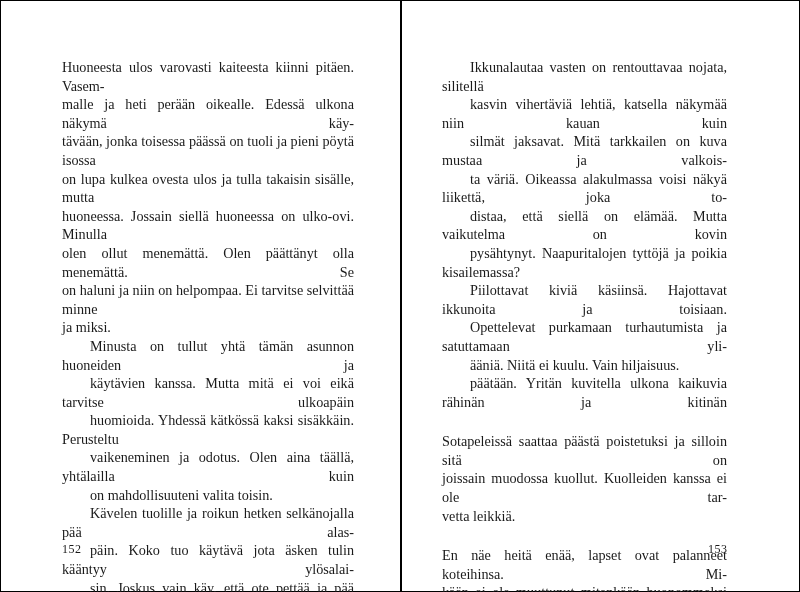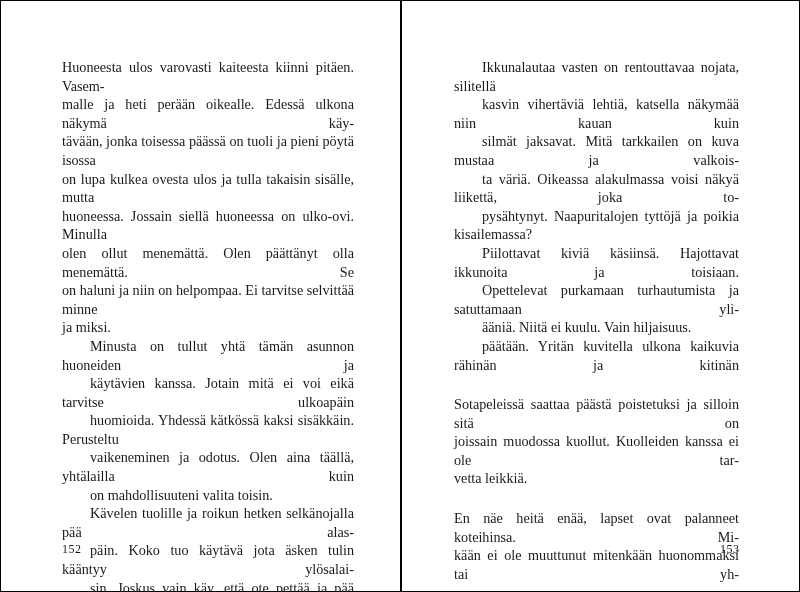--- a/index.html
+++ b/index.html
@@ -6,21 +6,21 @@
   body { width: 800px; height: 592px; overflow: hidden; position: relative; }
   .spread {
     position: absolute; left: 0; top: 0; width: 798px; height: 590px;
     border: 1px solid #000; background: #fff;
   }
   .gutter {
     position: absolute; left: 400px; top: 0; width: 2px; height: 592px; background: #000;
   }
   .page { position: absolute; top: 0; height: 592px; }
   .page.left { left: 0; width: 408px; }
-  .page.right { left: 402px; width: 399px; }
+  .page.right { left: 390px; width: 399px; }
   .text {
     position: absolute; top: 58px;
     font-family: "Liberation Serif", "DejaVu Serif", serif;
     font-size: 14.2px; line-height: 18.6px; color: #1a1a1a;
     text-align: justify; hyphens: manual;
   }
   .page.left .text { left: 62px; width: 292px; }
   .page.right .text { left: 52px; width: 285px; }
   .text p { margin: 0; }
   .text p.indent { text-indent: 28px; }
@@ -48,41 +48,42 @@
         <span class="line">malle ja heti perään oikealle. Edessä ulkona näkymä käy-</span>
         <span class="line">tävään, jonka toisessa päässä on tuoli ja pieni pöytä isossa</span>
         <span class="line">on lupa kulkea ovesta ulos ja tulla takaisin sisälle, mutta</span>
         <span class="line">huoneessa. Jossain siellä huoneessa on ulko-ovi. Minulla</span>
         <span class="line">olen ollut menemättä. Olen päättänyt olla menemättä. Se</span>
         <span class="line">on haluni ja niin on helpompaa. Ei tarvitse selvittää minne</span>
         <span class="line last">ja miksi.</span>
       </p>
       <p class="indent">
         <span class="line">Minusta on tullut yhtä tämän asunnon huoneiden ja</span>
-        <span class="line">käytävien kanssa. Jotain mitä ei voi eikä tarvitse ulkoapäin</span>
+        <span class="line">käytävien kanssa. Mutta mitä ei voi eikä tarvitse ulkoapäin</span>
         <span class="line">huomioida. Yhdessä kätkössä kaksi sisäkkäin. Perusteltu</span>
         <span class="line">vaikeneminen ja odotus. Olen aina täällä, yhtälailla kuin</span>
         <span class="line last">on mahdollisuuteni valita toisin.</span>
       </p>
       <p class="indent">
         <span class="line">Kävelen tuolille ja roikun hetken selkänojalla pää alas-</span>
         <span class="line">päin. Koko tuo käytävä jota äsken tulin kääntyy ylösalai-</span>
         <span class="line">sin. Joskus vain käy, että ote pettää ja pää kolahtaa lattiaan</span>
       </p>
     </div>
   <div class="folio">152</div>
 </div>
 
 <div class="page right">
   <div class="text" id="right-body">
       <p class="indent">
         <span class="line">Ikkunalautaa vasten on rentouttavaa nojata, silitellä</span>
         <span class="line">kasvin vihertäviä lehtiä, katsella näkymää niin kauan kuin</span>
         <span class="line">silmät jaksavat. Mitä tarkkailen on kuva mustaa ja valkois-</span>
         <span class="line">ta väriä. Oikeassa alakulmassa voisi näkyä liikettä, joka to-</span>
+        <span class="line">distaa, että siellä on elämää. Mutta vaikutelma on kovin</span>
         <span class="line">pysähtynyt. Naapuritalojen tyttöjä ja poikia kisailemassa?</span>
         <span class="line">Piilottavat kiviä käsiinsä. Hajottavat ikkunoita ja toisiaan.</span>
         <span class="line">Opettelevat purkamaan turhautumista ja satuttamaan yli-</span>
         <span class="line last">ääniä. Niitä ei  kuulu. Vain hiljaisuus.</span>
         <span class="line">päätään. Yritän kuvitella ulkona kaikuvia rähinän ja kitinän</span>
       </p>
       <p class="gap">
         <span class="line">Sotapeleissä saattaa päästä poistetuksi ja silloin sitä on</span>
         <span class="line">joissain muodossa kuollut. Kuolleiden kanssa ei ole tar-</span>
         <span class="line last">vetta leikkiä.</span>

